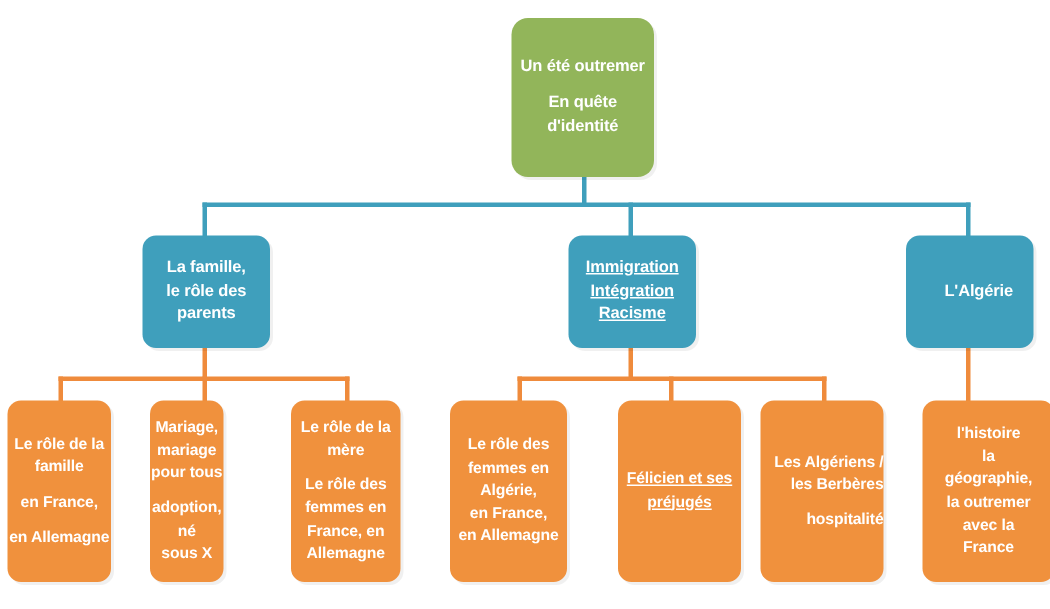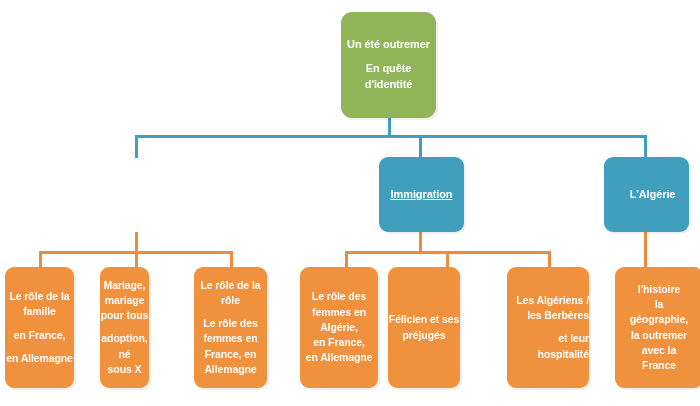--- a/index.html
+++ b/index.html
@@ -92,23 +92,30 @@
   <div class="conn orange" style="left:548px; top:251px; width:3px; height:17px;"></div>
 
   <div class="conn orange" style="left:644px; top:232px; width:3px; height:36px;"></div>
 
   <div class="node root" style="left:341px; top:12px; width:95px; height:106px;">
     <span class="ln">Un été outremer</span>
     <span class="gap"></span>
     <span class="ln">En quête d'identité</span>
   </div>
 
+  <div class="node lvl2" style="left:95px; top:157px; width:85px; height:75px;">
+    <span class="ln">La famille,</span>
+    <span class="ln">le rôle des</span>
+    <span class="ln">parents</span>
+  </div>
 
   <div class="node lvl2" style="left:379px; top:157px; width:85px; height:75px;text-decoration:underline;">
     <span class="ln">Immigration</span>
+    <span class="ln">Intégration</span>
+    <span class="ln">Racisme</span>
   </div>
 
   <div class="node lvl2" style="left:604px; top:157px; width:85px; height:75px;padding-left:12px;">
     <span class="ln">L'Algérie</span>
   </div>
 
   <div class="node leaf" style="left:5px; top:267px; width:69px; height:121px;">
     <span class="ln">Le rôle de la</span>
     <span class="ln">famille</span>
     <span class="gap"></span>
@@ -121,46 +128,45 @@
     <span class="ln">Mariage,</span>
     <span class="ln">mariage</span>
     <span class="ln">pour tous</span>
     <span class="gap"></span>
     <span class="ln">adoption, né</span>
     <span class="ln">sous X</span>
   </div>
 
   <div class="node leaf" style="left:194px; top:267px; width:73px; height:121px;">
     <span class="ln">Le rôle de la</span>
-    <span class="ln">rôle</span>
+    <span class="ln">mère</span>
     <span class="gap"></span>
     <span class="ln">Le rôle des</span>
     <span class="ln">femmes en</span>
     <span class="ln">France, en</span>
     <span class="ln">Allemagne</span>
   </div>
 
   <div class="node leaf" style="left:300px; top:267px; width:78px; height:121px;">
     <span class="ln">Le rôle des</span>
     <span class="ln">femmes en</span>
     <span class="ln">Algérie,</span>
     <span class="ln">en France,</span>
     <span class="ln">en Allemagne</span>
   </div>
 
-  <div class="node leaf" style="left:388px; top:267px; width:72px; height:121px;">
+  <div class="node leaf" style="left:412px; top:267px; width:82px; height:121px;text-decoration:underline;">
     <span class="ln">Félicien et ses</span>
     <span class="ln">préjugés</span>
   </div>
 
   <div class="node leaf" style="left:507px; top:267px; width:82px; height:121px;text-align:right;">
     <span class="ln">Les Algériens /</span>
     <span class="ln">les Berbères</span>
     <span class="gap"></span>
-    <span class="ln">et leur</span>
     <span class="ln">hospitalité</span>
   </div>
 
   <div class="node leaf" style="left:615px; top:267px; width:88px; height:121px;">
     <span class="ln">l'histoire</span>
     <span class="ln">la</span>
     <span class="ln">géographie,</span>
     <span class="ln">la outremer</span>
     <span class="ln">avec la</span>
     <span class="ln">France</span>

